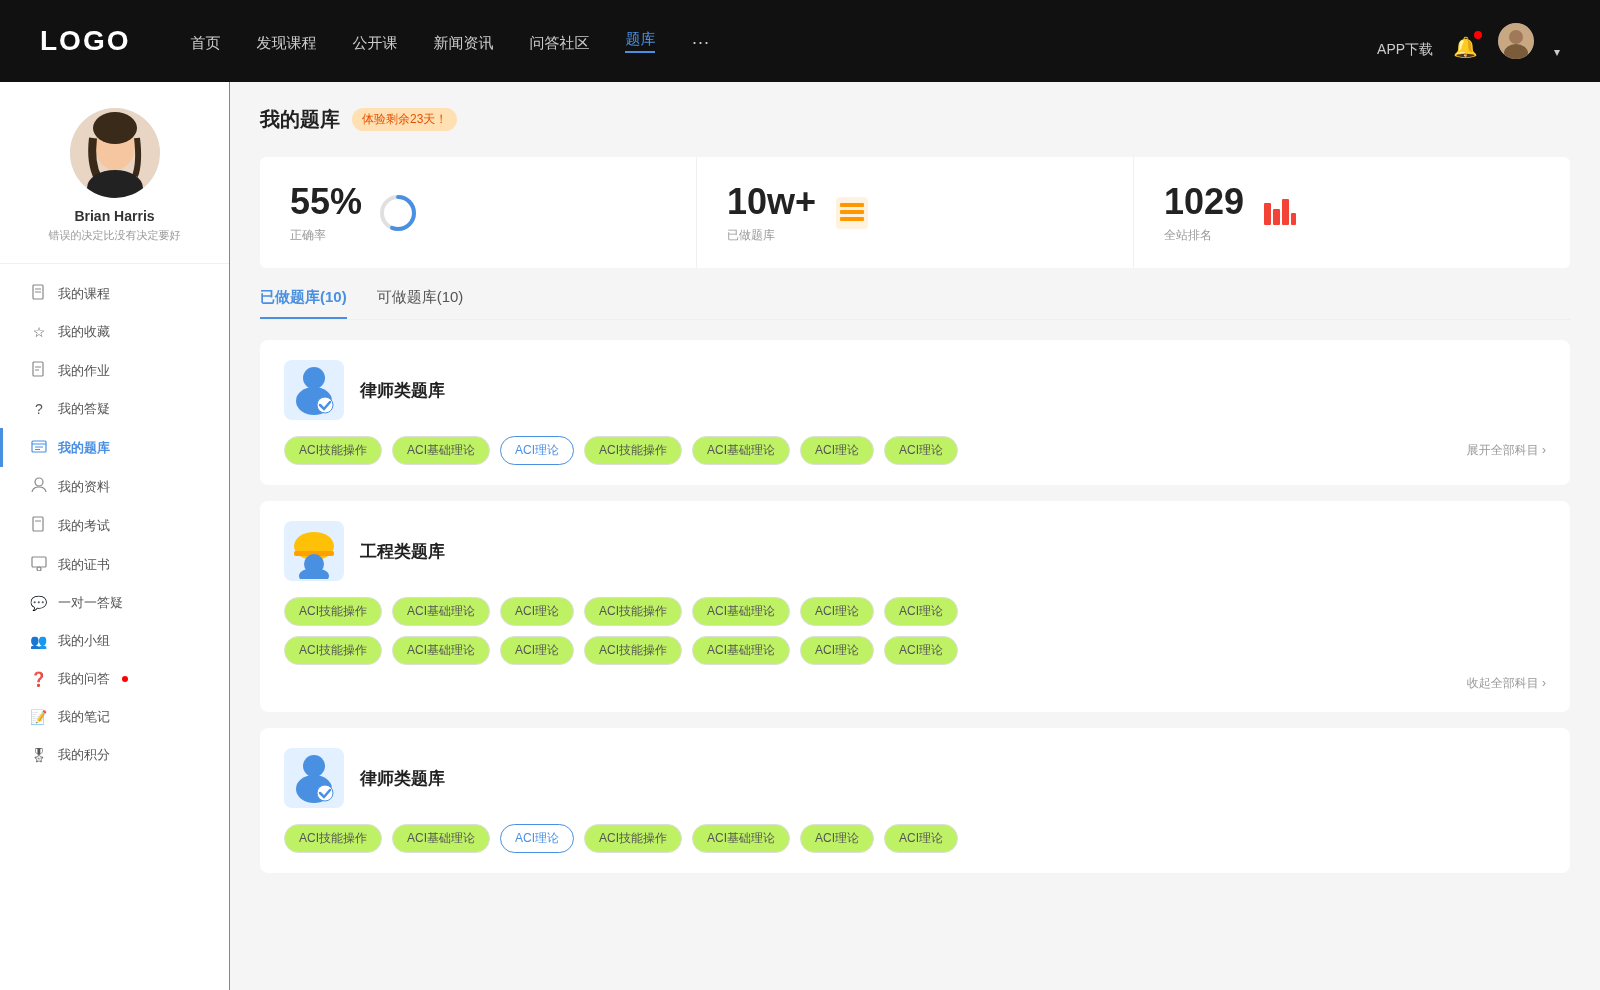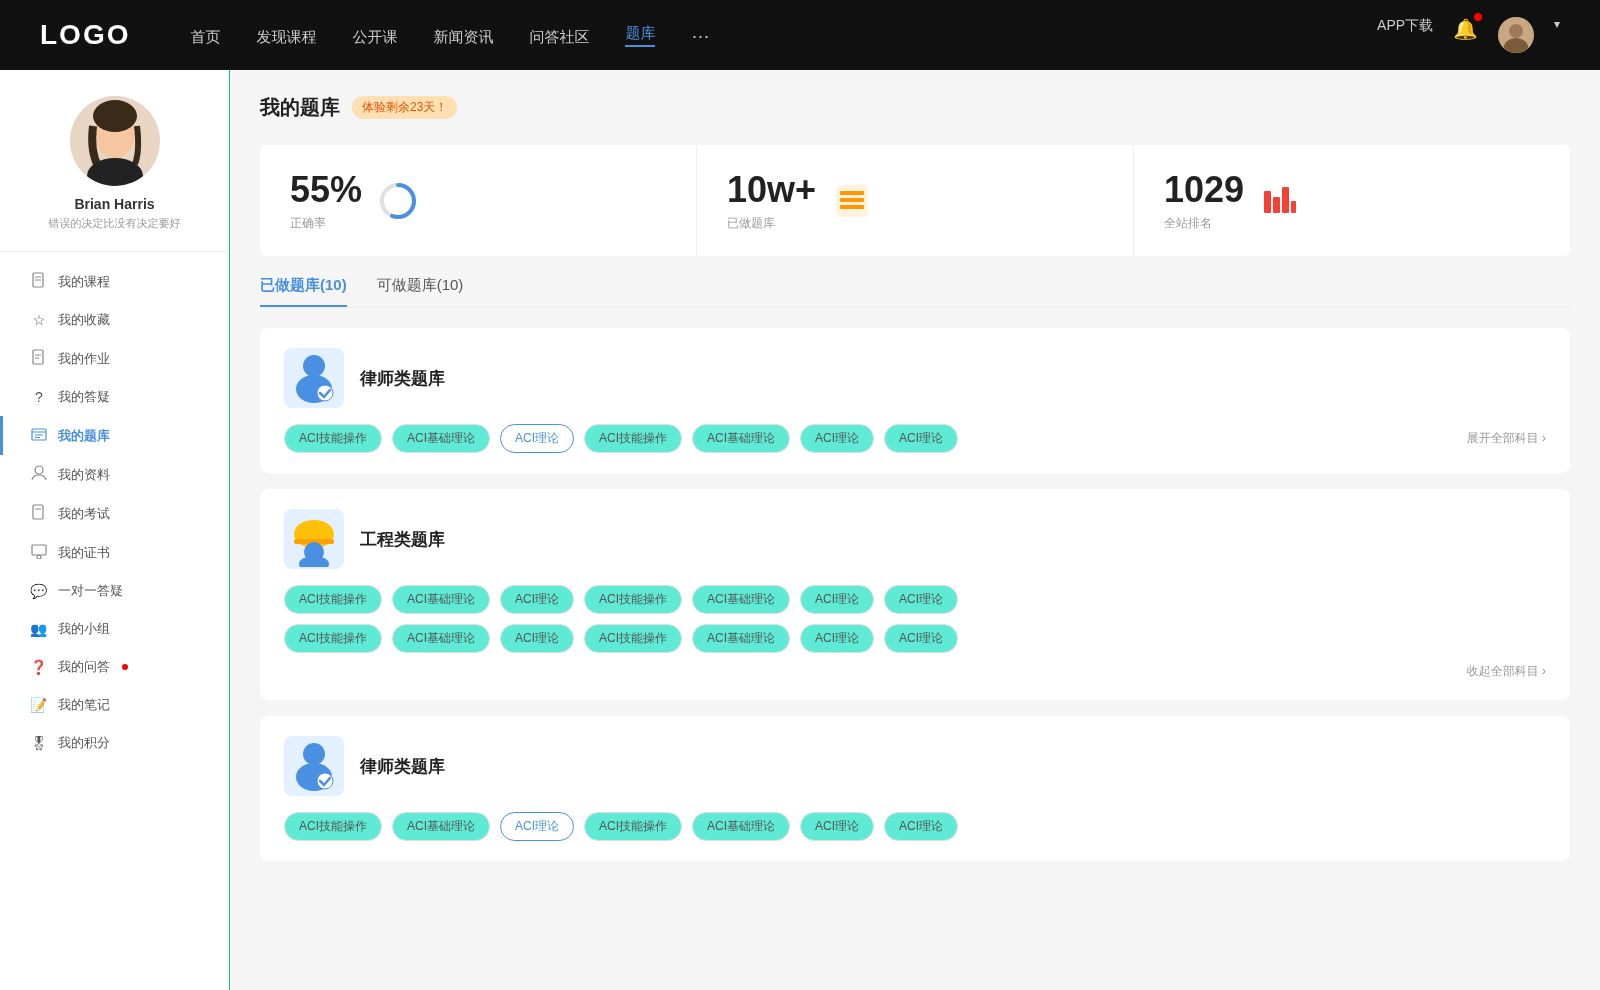--- a/index.html
+++ b/index.html
@@ -1,21 +1,21 @@
 <!DOCTYPE html>
 <html><head>
   <meta charset="utf-8">
   <style>
     * { margin: 0; padding: 0; box-sizing: border-box; }
     body { font-family: 'PingFang SC', 'Microsoft YaHei', sans-serif; background: #f5f5f5; width: 1600px; min-height: 990px; overflow-x: hidden; }
 
     
     .navbar {
       background: #111;
-      height: 70px;
+      height: 82px;
       display: flex;
       align-items: center;
       padding: 16px 40px;
       position: relative;
     }
     .navbar-logo {
       color: white;
       font-size: 28px;
       font-weight: bold;
       letter-spacing: 2px;
@@ -37,21 +37,21 @@
       color: #4a90e2;
       border-bottom: 2px solid #4a90e2;
       padding-bottom: 2px;
     }
     .navbar-nav .more {
       color: #ccc;
       font-size: 18px;
     }
     .navbar-right {
       display: flex;
-      align-items: flex-start;
+      align-items: flex-end;
       gap: 20px;
       margin-left: auto;
     }
     .navbar-right .app-download {
       color: #ccc;
       font-size: 14px;
       cursor: pointer;
     }
     .bell-icon {
       color: #ccc;
@@ -280,21 +280,21 @@
       gap: 10px;
       align-items: center;
     }
     .tag {
       padding: 5px 14px;
       border: 1px solid #ddd;
       border-radius: 16px;
       font-size: 12px;
       color: #555;
       cursor: pointer;
-      background: #5eead4;
+      background: #bef264;
     }
     .tag.active {
       border-color: #4a90e2;
       color: #4a90e2;
       background: #fff;
     }
     .expand-link {
       margin-left: auto;
       font-size: 12px;
       color: #999;

